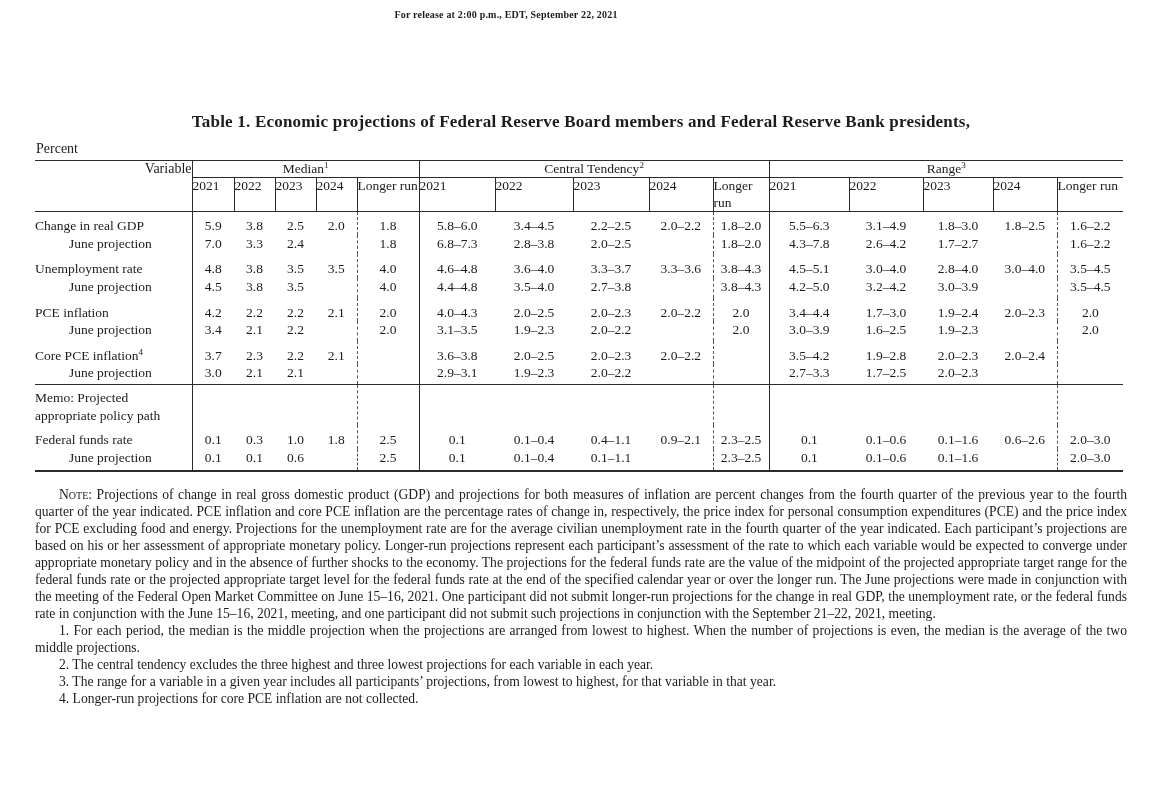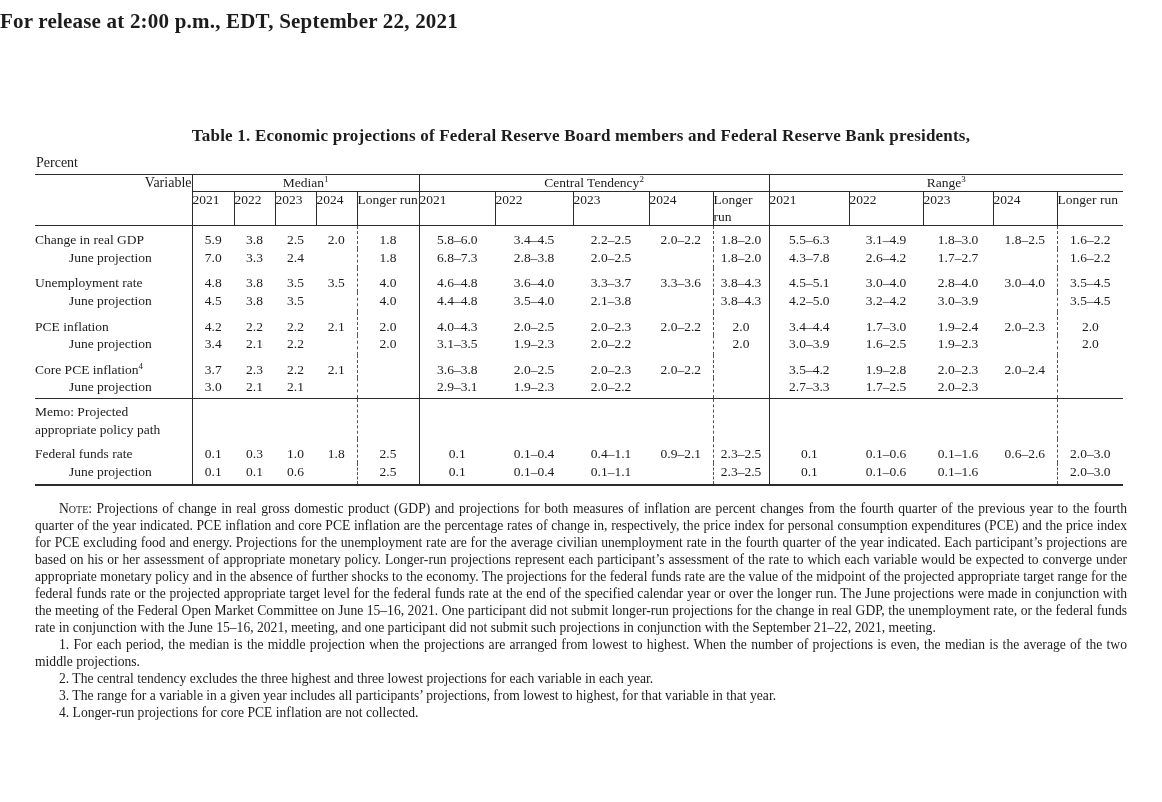--- a/index.html
+++ b/index.html
@@ -2,22 +2,22 @@
 <html><head>
 <meta charset="utf-8">
 <style>
   html,body { margin:0; padding:0; background:#ffffff; }
   body {
     width:1162px; height:802px; overflow:hidden;
     font-family:"Liberation Serif","DejaVu Serif",serif;
     color:#1c1c1c;
   }
   .release {
-    text-align:left; padding:9px 150px 0 0;
-    font-weight:bold; font-size:21px; letter-spacing:.2px;
+    text-align:center; padding:9px 150px 0 0;
+    font-weight:bold; font-size:10px; letter-spacing:.2px;
   }
   .title {
     margin:90px 35px 0 35px; text-align:center;
     font-weight:bold; font-size:17px; line-height:1.45; letter-spacing:.2px;
   }
   .content { margin:0 35px; width:1092px; }
   .percent { font-size:14px; margin:6px 0 3px 1px; }
 
   table.proj {
     border-collapse:collapse; table-layout:fixed; width:1088px;
@@ -159,21 +159,21 @@
       </tr>
       <tr class="june">
         <td class="var">June projection</td>
         <td class="v s">4.5</td>
         <td class="v">3.8</td>
         <td class="v">3.5</td>
         <td class="v"></td>
         <td class="v d">4.0</td>
         <td class="v s">4.4–4.8</td>
         <td class="v">3.5–4.0</td>
-        <td class="v">2.1–3.8</td>
+        <td class="v">2.7–3.8</td>
         <td class="v"></td>
         <td class="v d">3.8–4.3</td>
         <td class="v s">4.2–5.0</td>
         <td class="v">3.2–4.2</td>
         <td class="v">3.0–3.9</td>
         <td class="v"></td>
         <td class="v d">3.5–4.5</td>
       </tr>
       <tr class="main">
         <td class="var">PCE inflation</td>

